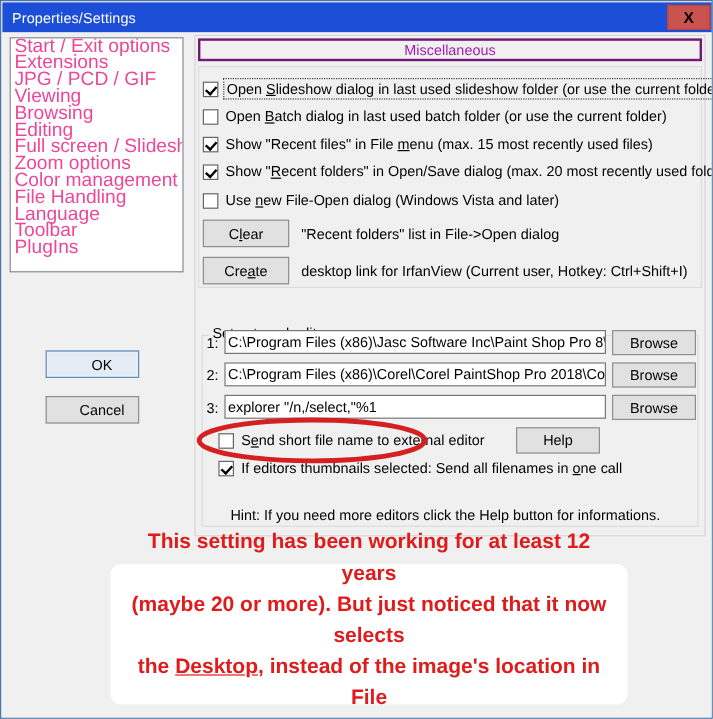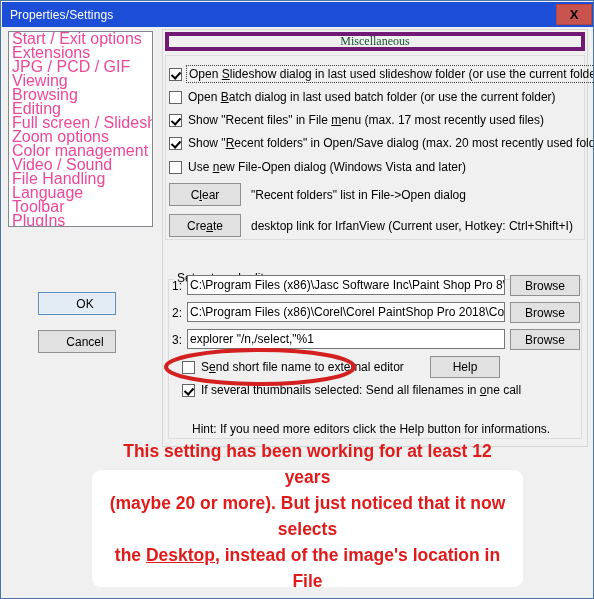--- a/index.html
+++ b/index.html
@@ -118,27 +118,26 @@
     box-sizing: border-box;
     background: #f0f0f0;
     border: 1px solid #d6d6d6;
   }
   #panel-header {
     position: absolute;
     left: 2px; top: 2px;
     width: 420px; height: 19px;
     box-sizing: border-box;
     background: #f0f0f0;
-    border: 4px solid #701a75;
-    display: flex;
-    align-items: center;
-    justify-content: center;
-    font-size: 12px;
-    color: #14532d;
-    font-family: Liberation Serif, serif;
+    border: 2px solid #701a75;
+    display: flex;
+    align-items: center;
+    justify-content: center;
+    font-size: 12px;
+    color: #a21caf;
   }
   #panel-body {
     position: absolute;
     left: 2px; top: 25px;
     width: 420px; height: 185px;
     box-sizing: border-box;
     background: #f0f0f0;
     border: 1px solid #dcdcdc;
   }
 
@@ -306,21 +305,20 @@
     <div id="category-list">
       <div class="cat-item">Start / Exit options</div>
       <div class="cat-item">Extensions</div>
       <div class="cat-item">JPG / PCD / GIF</div>
       <div class="cat-item">Viewing</div>
       <div class="cat-item">Browsing</div>
       <div class="cat-item">Editing</div>
       <div class="cat-item">Full screen / Slideshow</div>
       <div class="cat-item">Zoom options</div>
       <div class="cat-item">Color management</div>
-      <div class="cat-item">Video / Sound</div>
       <div class="cat-item">File Handling</div>
       <div class="cat-item">Language</div>
       <div class="cat-item">Toolbar</div>
       <div class="cat-item">PlugIns</div>
 
     </div>
 
     <div class="dlg-button" id="ok-button">
       <span>OK</span>
     </div>
@@ -340,21 +338,21 @@
       <span class="chk-label focus-dotted"><span>Open </span><u>S</u><span>lideshow dialog in last used slideshow folder (or use the current folder)</span></span>
     </div>
 
     <div class="chk-row" style="left:167px; top:63px;">
       <span class="chk-box"></span>
       <span class="chk-label"><span>Open </span><u>B</u><span>atch dialog in last used batch folder (or use the current folder)</span></span>
     </div>
 
     <div class="chk-row" style="left:167px; top:86px;">
       <span class="chk-box checked"></span>
-      <span class="chk-label"><span>Show "Recent files" in File </span><u>m</u><span>enu (max. 17 most recently used files)</span></span>
+      <span class="chk-label"><span>Show "Recent files" in File </span><u>m</u><span>enu (max. 15 most recently used files)</span></span>
     </div>
 
     <div class="chk-row" style="left:167px; top:109px;">
       <span class="chk-box checked"></span>
       <span class="chk-label"><span>Show "</span><u>R</u><span>ecent folders" in Open/Save dialog (max. 20 most recently used folders)</span></span>
     </div>
 
     <div class="chk-row" style="left:167px; top:133px;">
       <span class="chk-box"></span>
       <span class="chk-label"><span>Use </span><u>n</u><span>ew File-Open dialog (Windows Vista and later)</span></span>
@@ -395,21 +393,21 @@
       <span class="chk-box"></span>
       <span class="chk-label"><span>S</span><u>e</u><span>nd short file name to external editor</span></span>
     </div>
 
     <div class="panel-btn" style="left:428px; top:329px; width:70px; height:22px;">
       <span>Help</span>
     </div>
 
     <div class="chk-row" style="left:180px; top:356px;">
       <span class="chk-box checked"></span>
-      <span class="chk-label"><span>If several thumbnails selected: Send all filenames in </span><u>o</u><span>ne call</span></span>
+      <span class="chk-label"><span>If editors thumbnails selected: Send all filenames in </span><u>o</u><span>ne call</span></span>
     </div>
 
     <div id="hint-text">Hint: If you need more editors click the Help button for informations.</div>
 
     <svg id="red-ellipse" viewBox="0 0 196 42">
       <ellipse cx="98" cy="21" rx="94" ry="17" fill="none" stroke="#d42020" stroke-width="4"></ellipse>
     </svg>
 
     <div id="note-box">
       <div id="note-text">

